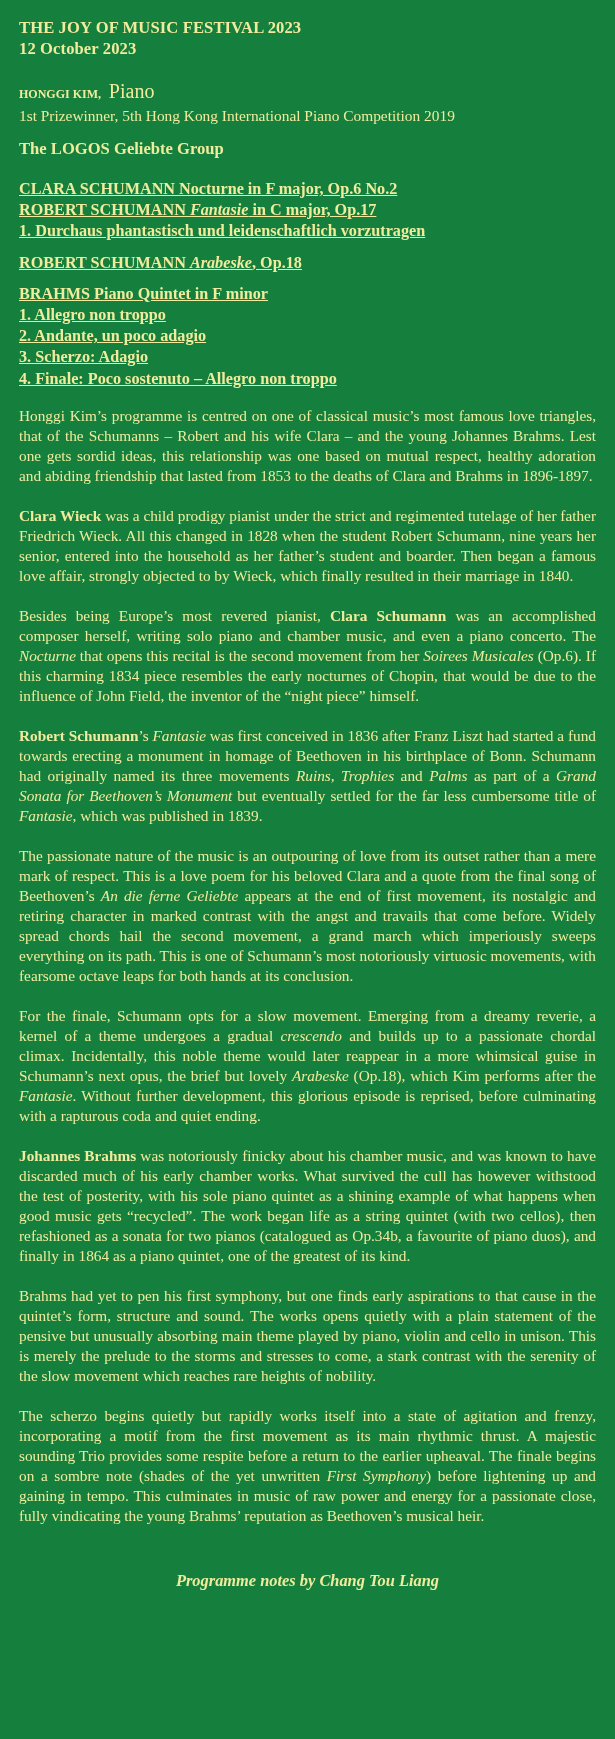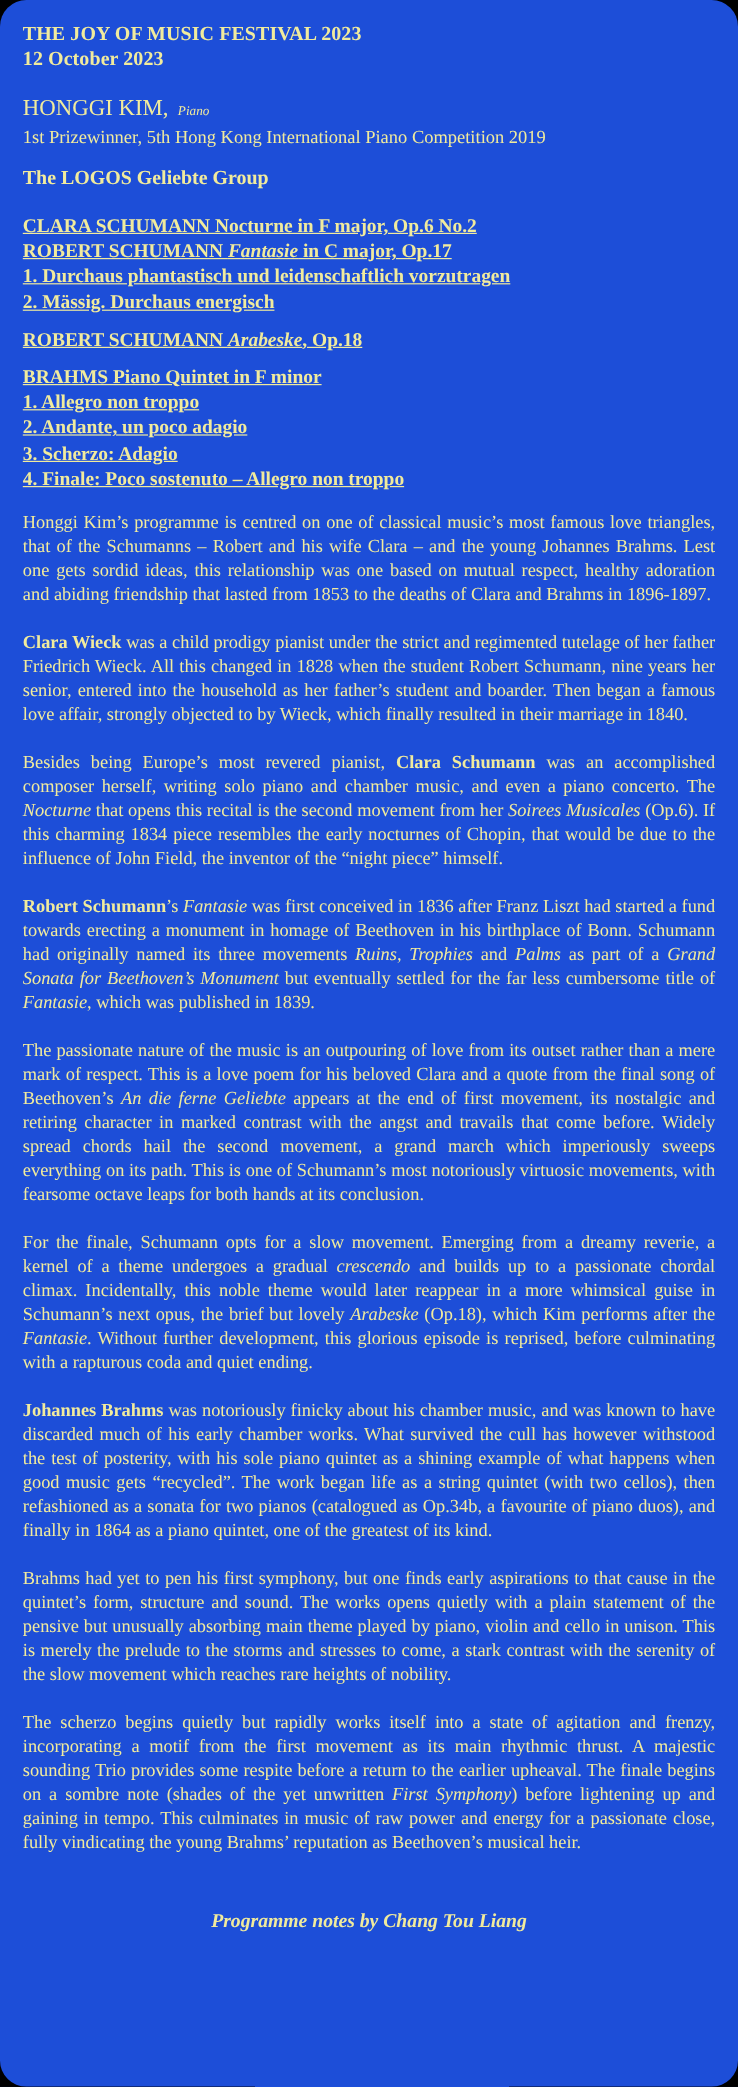--- a/index.html
+++ b/index.html
@@ -25,26 +25,25 @@
     font-weight: 700;
     font-size: 16.6px;
     line-height: 21px;
     letter-spacing: 0.1px;
   }
   .performer-line {
     margin-top: 21px;
     line-height: 22px;
   }
   .performer-name {
-    font-weight: 400;
-    font-size: 19px;
+    font-weight: 700;
+    font-size: 12px;
   }
   .performer-instrument {
-    font-style: italic;
-    font-size: 11px;
+    font-size: 20px;
     margin-left: 4px;
   }
   .credit-line {
     font-size: 15.4px;
     line-height: 21px;
   }
   .ensemble-line {
     margin-top: 12px;
     font-weight: 700;
     font-size: 16.6px;
@@ -73,41 +72,40 @@
     font-weight: 700;
     font-style: italic;
     font-size: 16.4px;
     line-height: 21px;
     text-align: center;
   }
 </style>
 </head>
 <body style="background: rgb(0, 0, 0);">
 
-<div class="page" style="background: #1d4ed8; color: rgb(241, 235, 157); border-radius: 22px;">
+<div class="page" style="background: #15803d; color: rgb(241, 235, 157);">
 
   <header>
     <div class="title-line">THE JOY OF MUSIC FESTIVAL 2023</div>
     <div class="title-line">12 October 2023</div>
 
     <div class="performer-line">
       <span class="performer-name">HONGGI KIM,</span>
       <span class="performer-instrument">Piano</span>
     </div>
     <div class="credit-line">1st Prizewinner, 5th Hong Kong International Piano Competition 2019</div>
 
     <div class="ensemble-line">The LOGOS Geliebte Group</div>
   </header>
 
   <section class="programme">
     <div class="work-block">
       <div class="prog-line"><span>CLARA SCHUMANN Nocturne in F major, Op.6 No.2</span></div>
       <div class="prog-line"><span>ROBERT SCHUMANN </span><span class="rs-i">Fantasie</span><span> in C major, Op.17</span></div>
       <div class="prog-line"><span>1. Durchaus phantastisch und leidenschaftlich vorzutragen</span></div>
-      <div class="prog-line"><span>2. Mässig. Durchaus energisch</span></div>
     </div>
     <div class="work-block">
       <div class="prog-line"><span>ROBERT SCHUMANN </span><span class="rs-i">Arabeske</span><span>, Op.18</span></div>
     </div>
     <div class="work-block">
       <div class="prog-line"><span>BRAHMS Piano Quintet in F minor</span></div>
       <div class="prog-line"><span>1. Allegro non troppo</span></div>
       <div class="prog-line"><span>2. Andante, un poco adagio</span></div>
       <div class="prog-line"><span>3. Scherzo: Adagio</span></div>
       <div class="prog-line"><span>4. Finale: Poco sostenuto – Allegro non troppo</span></div>

